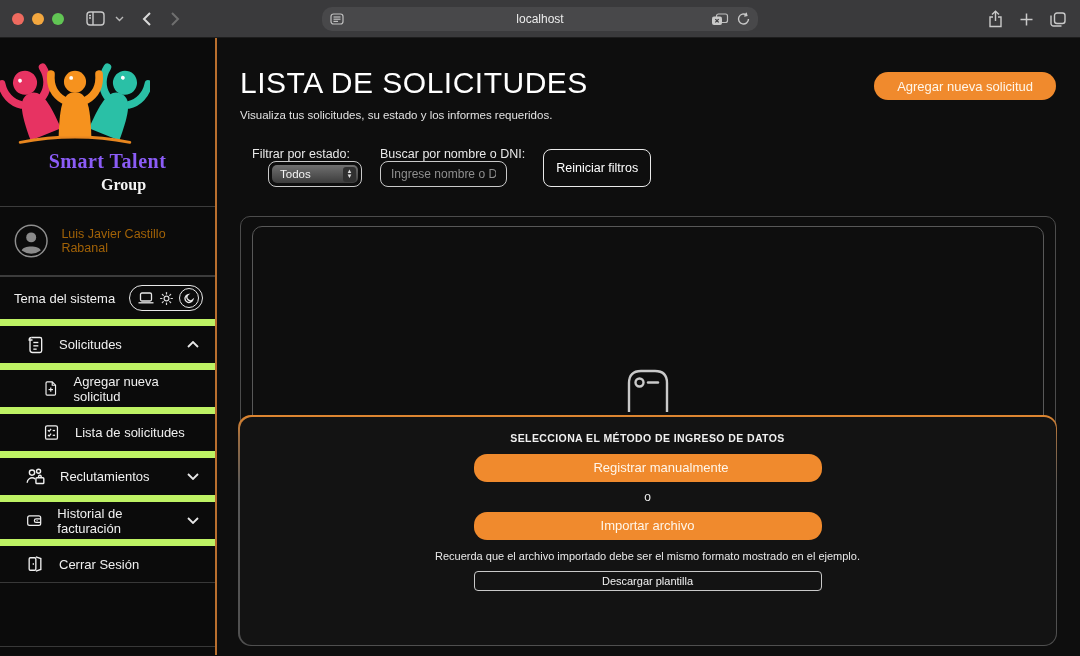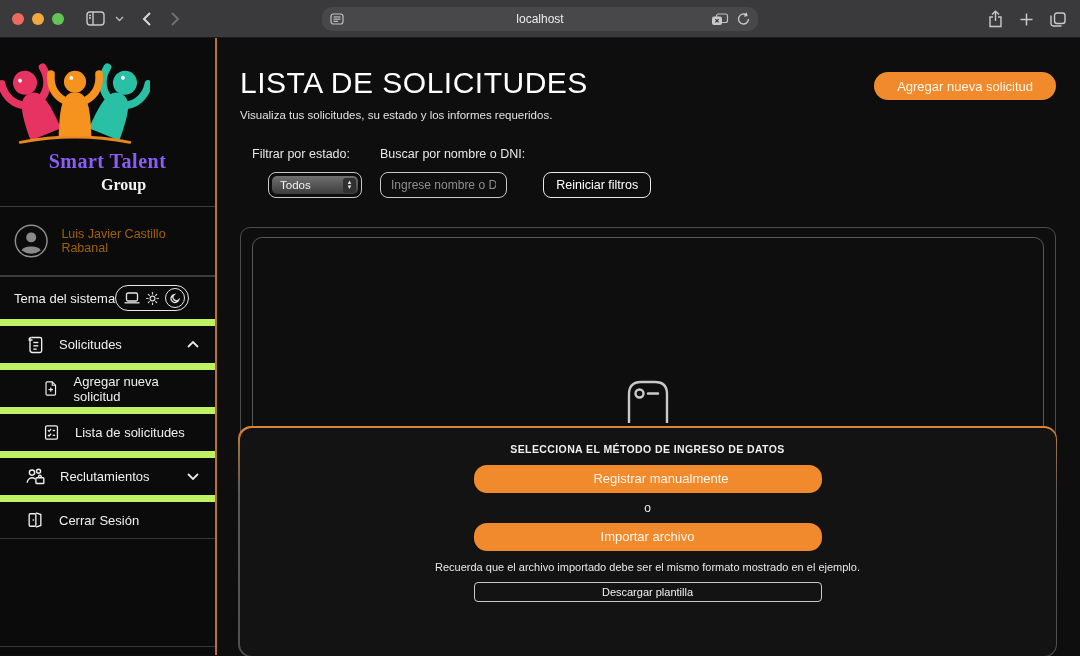--- a/index.html
+++ b/index.html
@@ -25,21 +25,21 @@
   .app { display:flex; height:617px; }
   .sidebar { width:217px; background:#0b0b0b; border-right:2px solid #b96f2e; display:flex; flex-direction:column; }
   .main { flex:1; position:relative; background:#0e0e0e; padding:28px 24px 0 23px; }
 
   
   .logo-block { text-align:center; padding:12px 0 12px; }
   .logo-title { font-family:"Liberation Serif", serif; font-weight:bold; font-size:20px; color:#8b5cf6; letter-spacing:.5px; }
   .logo-sub   { font-family:"Liberation Serif", serif; font-weight:bold; font-size:16px; color:#f5f5f5; margin-top:3px;padding-left:32px; }
   .user-row { display:flex; align-items:center; gap:13px; padding:15px 14px; border-top:1px solid #3c3c3c; }
   .user-name { font-size:12.5px; color:#a16207; }
-  .theme-row { display:flex; align-items:center; padding:8px 12px 8px 14px;
+  .theme-row { display:flex; align-items:center; justify-content:space-between; padding:8px 12px 8px 14px;
                border-top:2px solid #3c3c3c; }
   .theme-label { font-size:13px; }
   .theme-pill { display:flex; align-items:center; gap:6px; border:1.5px solid #e8e8e8; border-radius:999px;
                 padding:2px 3px 2px 8px; cursor:pointer; }
   .moon-ring { border:1.5px solid #e8e8e8; border-radius:50%; width:20px; height:20px; display:flex;
                align-items:center; justify-content:center; }
   .nav-item { display:flex; align-items:center; gap:14px; height:44px; padding:0 16px 0 25px;
               border-top:7px solid #bef264; font-size:13px; cursor:pointer; }
   .nav-item.sub { padding-left:42px; }
   .nav-item.last { border-bottom:1px solid #383838; }
@@ -48,32 +48,32 @@
 
   
   .main-header { display:flex; justify-content:space-between; align-items:flex-start; }
   .page-title { margin:0; font-size:30px; font-weight:400; letter-spacing:.5px; color:#fff; }
   .page-subtitle { font-size:11.5px; color:#e2e2e2; margin-top:9px; }
   .add-btn { background:#f08a2d; color:#fff6ea; border:none; border-radius:14px; height:28px;
              padding:0 23px; font-size:13px; margin-top:6px; cursor:pointer; font-family:inherit; }
 
   
   .filters { display:flex; align-items:flex-end; gap:18px; margin:26px 0 0 12px; }
-  .filter-label { display:block; font-size:12.5px; color:#e8e8e8; margin-bottom:11px; }
+  .filter-label { display:block; font-size:12.5px; color:#e8e8e8; }
   .select-box { width:94px; height:26px; border:1px solid #c9c9c9; border-radius:8px; display:flex;
                 align-items:center; padding:3px; cursor:pointer;margin-left:16px; }
   .select-capsule { flex:1; height:100%; background:linear-gradient(#707070,#3c3c3c); border-radius:5px;
                     display:flex; align-items:center; padding:0 2px 0 8px; font-size:11.5px; color:#f4f4f4; }
   .stepper { margin-left:auto; width:13px; height:15px; background:#303030; border-radius:3px;
              display:flex; flex-direction:column; align-items:center; justify-content:center; color:#e0e0e0; }
   .stepper span { font-size:6px; line-height:5px; }
   .search-input { width:127px; height:26px; background:transparent; border:1px solid #c9c9c9; border-radius:8px;
                   color:#eee; font-size:12px; padding:0 10px; font-family:inherit; }
   .search-input::placeholder { color:#8f8f8f; }
-  .reset-btn { height:26px; border:1px solid #e9e9e9; background:transparent; color:#fff; border-radius:8px;
+  .reset-btn { height:38px; border:1px solid #e9e9e9; background:transparent; color:#fff; border-radius:8px;
                font-size:12.5px; padding:0 12px; cursor:pointer; font-family:inherit; }
 
   
   .board { position:relative; margin-top:29px; height:412px; }
   .board-outer { position:absolute; inset:0; border:1px solid #4c4c4c; border-radius:10px; }
   .board-inner { position:absolute; left:12px; right:12px; top:10px; bottom:8px; border:1px solid #585858; border-radius:10px; }
   .empty-icon { position:absolute; left:50%; top:150px; transform:translateX(-50%); }
   .modal { position:absolute; left:-2px; right:-1px; top:199px; height:231px; border-radius:13px;
            background:linear-gradient(180deg,#df8630 0px,#9a6c42 22px,#5a5a5a 70px,#4f4f4f 100%); }
   .modal-body { position:absolute; inset:1.5px; background:#131313; border-radius:12px;
@@ -296,20 +296,33 @@
           <path d="M15.5 13.5 V12 A1.5 1.5 0 0 1 17 10.5 A1.5 1.5 0 0 1 18.5 12 V13.5"></path>
         </svg>
         <span>Reclutamientos</span>
         <span class="nav-chevron">
           <svg width="12" height="7" viewBox="0 0 12 7" fill="none" stroke="#e8e8e8" stroke-width="1.8">
             <polyline points="1,1 6,6 11,1"></polyline>
           </svg>
         </span>
       </div>
 
+      <div class="nav-item">
+        <svg width="21" height="21" viewBox="0 0 24 24" fill="none" stroke="#f0f0f0" stroke-width="1.6">
+          <rect x="3.5" y="6" width="17" height="12.5" rx="2.5"></rect>
+          <path d="M20.5 10 H14.5 A2 2 0 0 0 14.5 14.5 H20.5"></path>
+          <circle cx="15.8" cy="12.2" r="0.8" fill="#f0f0f0" stroke="none"></circle>
+        </svg>
+        <span>Historial de facturación</span>
+        <span class="nav-chevron">
+          <svg width="12" height="7" viewBox="0 0 12 7" fill="none" stroke="#e8e8e8" stroke-width="1.8">
+            <polyline points="1,1 6,6 11,1"></polyline>
+          </svg>
+        </span>
+      </div>
 
       <div class="nav-item last">
         <svg width="20" height="20" viewBox="0 0 24 24" fill="none" stroke="#f0f0f0" stroke-width="1.6">
           <rect x="5" y="4.5" width="8" height="15" rx="1.5"></rect>
           <path d="M13 3.5 L19 5.5 V18.5 L13 20.5"></path>
           <line x1="10" y1="11" x2="10" y2="13"></line>
         </svg>
         <span>Cerrar Sesión</span>
       </div>
 

